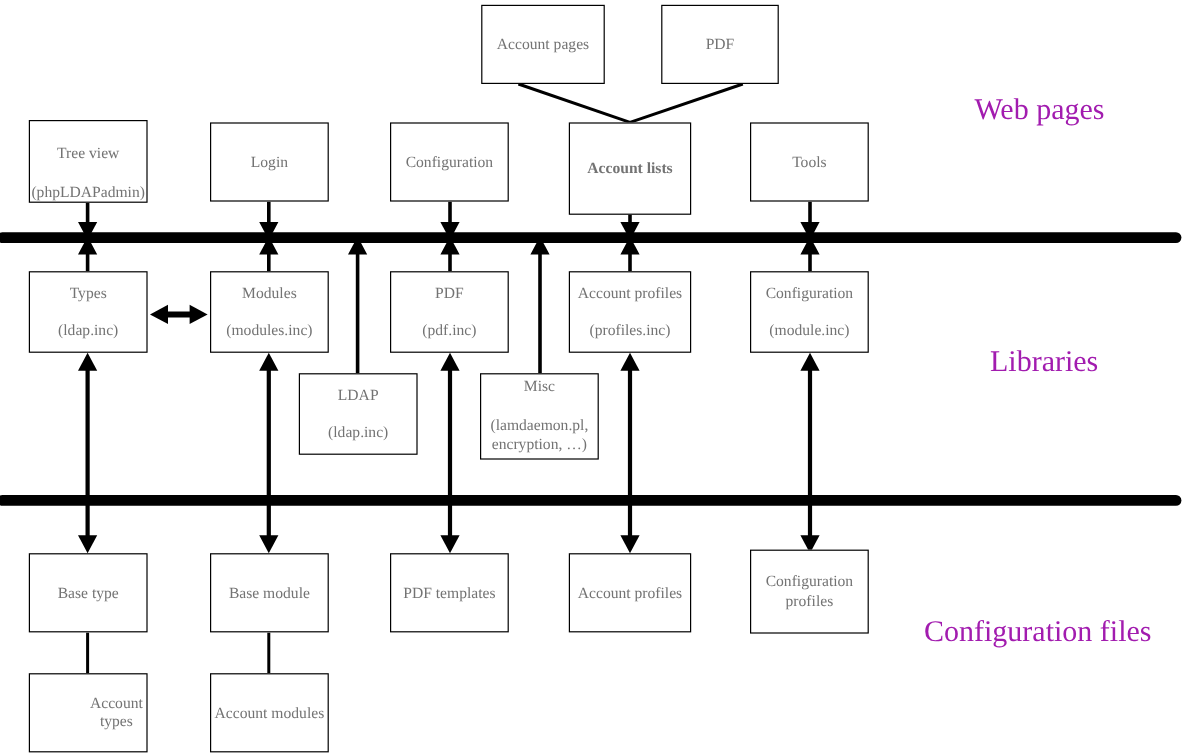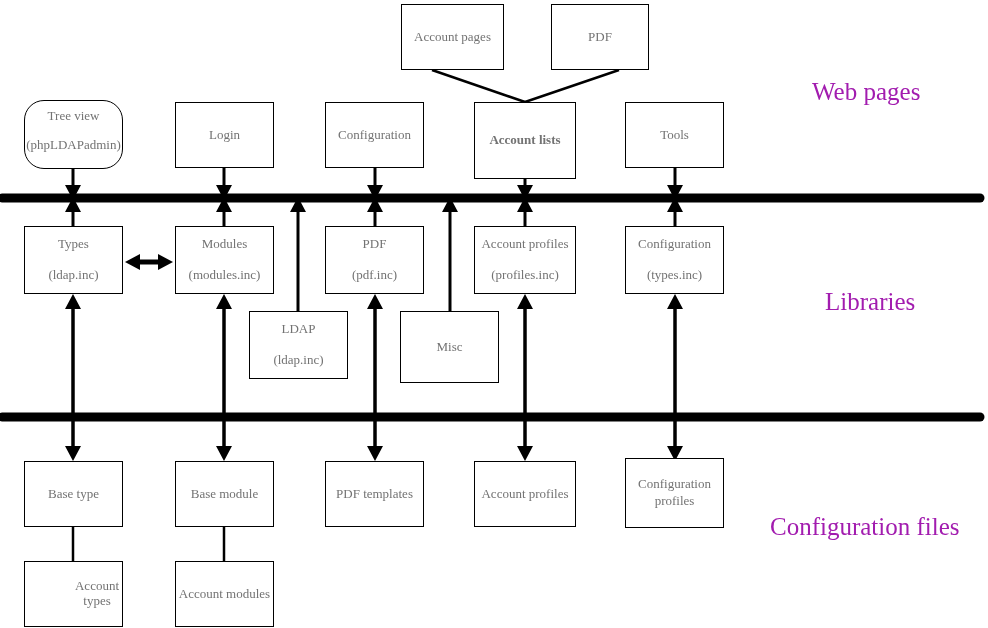--- a/index.html
+++ b/index.html
@@ -37,21 +37,21 @@
     color: #737373;
     line-height: 1.15;
     text-align: center;
     z-index: 5;
   }
   .node .line1 { display: block; }
   .node .line2 { display: block; margin-top: 16px; }
   .node.two-line { justify-content: center; }
   .node.stacked .line1 { margin-bottom: 0px; }
   .node.stacked .line2 { margin-top: 2px; }
-  .node.top-label { justify-content: flex-start; padding-top: 8px; border-radius: 20px; }
+  .node.top-label { justify-content: space-between; padding-top: 20px; }
   .node.top-label .line2 { margin-top: 14px; }
   .band-label {
     position: absolute;
     font-family: "Liberation Serif", "DejaVu Serif", serif;
     font-size: 25px;
     color: #a21caf;
     white-space: nowrap;
     z-index: 5;
   }
 </style>
@@ -193,28 +193,29 @@
       <div class="node two-line" style="left: 325px; top: 226px; width: 99px; height: 68px;">
         <span class="line1">PDF</span>
         <span class="line2">(pdf.inc)</span>
       </div>
       <div class="node two-line" style="left: 474px; top: 226px; width: 102px; height: 68px;">
         <span class="line1">Account profiles</span>
         <span class="line2">(profiles.inc)</span>
       </div>
       <div class="node two-line" style="left: 625px; top: 226px; width: 99px; height: 68px;">
         <span class="line1">Configuration</span>
-        <span class="line2">(types.inc)</span>
+        <span class="line2">(module.inc)</span>
       </div>
       <div class="node two-line" style="left: 249px; top: 311px; width: 99px; height: 68px;">
         <span class="line1">LDAP</span>
         <span class="line2">(ldap.inc)</span>
       </div>
       <div class="node" style="left: 400px; top: 311px; width: 99px; height: 72px;">
         <span class="line1">Misc</span>
+        <span class="line2" style="line-height: 1.25;">(lamdaemon.pl,<br>encryption, …)</span>
       </div>
       <div class="node" style="left: 24px; top: 461px; width: 99px; height: 66px;">
         <span class="line1">Base type</span>
       </div>
       <div class="node" style="left: 175px; top: 461px; width: 99px; height: 66px;">
         <span class="line1">Base module</span>
       </div>
       <div class="node" style="left: 325px; top: 461px; width: 99px; height: 66px;">
         <span class="line1">PDF templates</span>
       </div>

